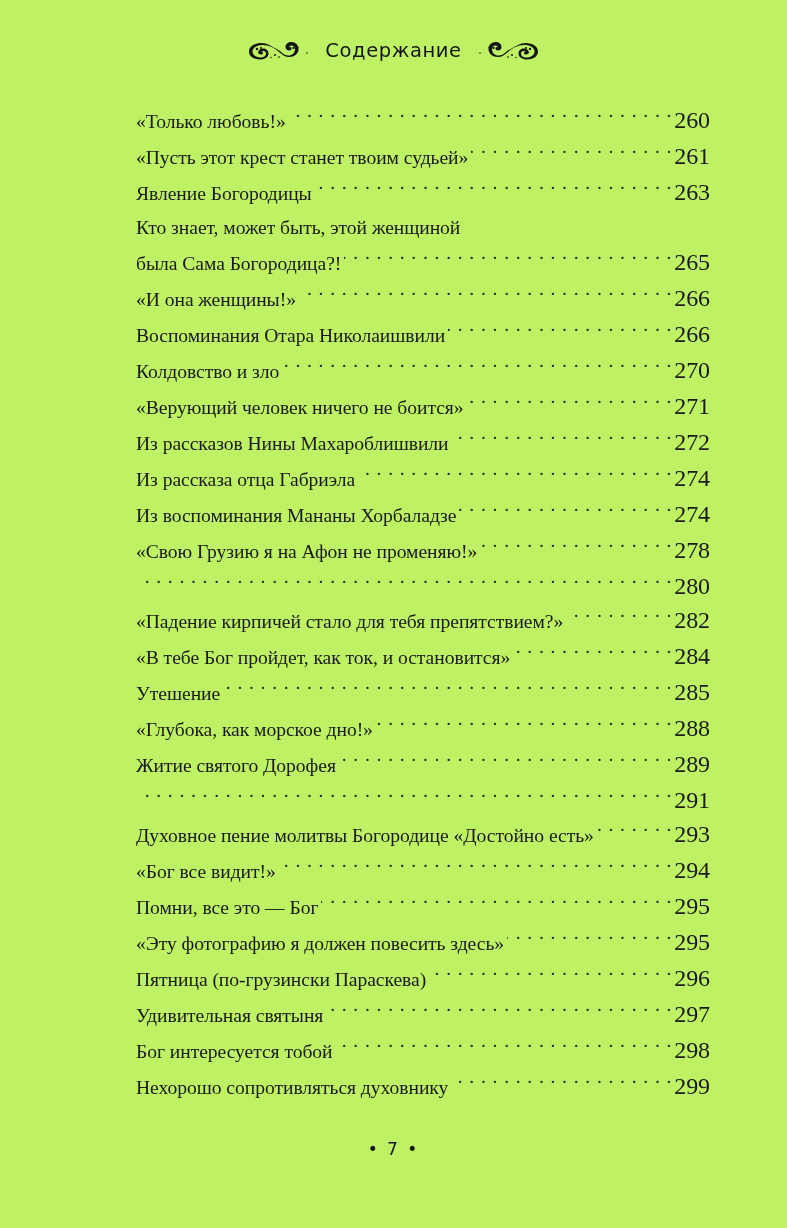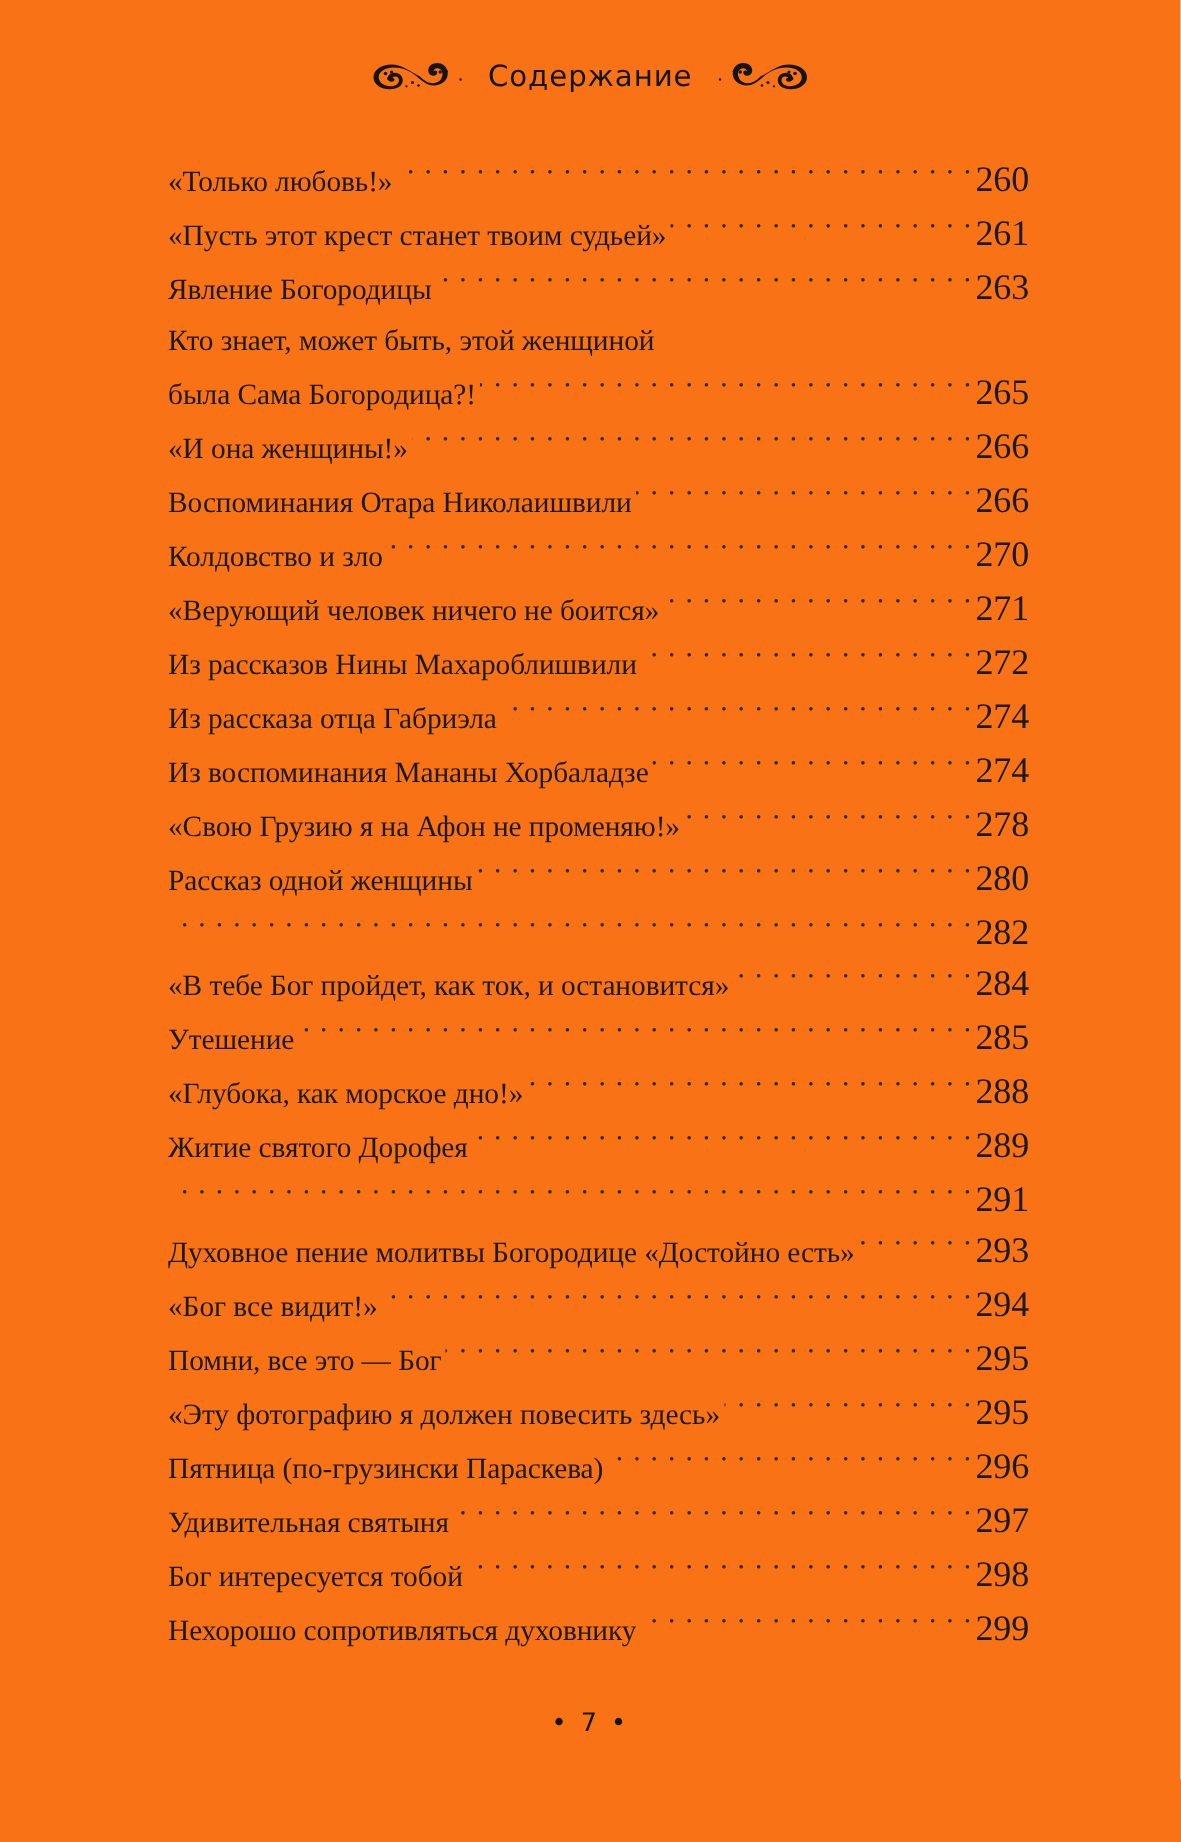--- a/index.html
+++ b/index.html
@@ -13,21 +13,21 @@
     height: 1228px;
     position: relative;
     overflow: hidden;
     font-family: "Liberation Serif", "DejaVu Serif", serif;
     color: #1a1a1a;
   }
 
   .page {
     position: absolute;
     inset: 0;
-    background: #f97316;
+    background: #bef264;
   }
 
   
   .header {
     position: absolute;
     top: 34px;
     left: 0;
     right: 0;
     height: 34px;
     display: flex;
@@ -64,20 +64,21 @@
     position: relative;
   }
 
   .toc-row {
     display: flex;
     align-items: baseline;
     width: 100%;
     font-size: 19.6px;
     line-height: 34px;
     white-space: nowrap;
+    margin-left: 24px;
   }
 
   .toc-label {
     flex: 0 1 auto;
     overflow: hidden;
     text-overflow: clip;
     letter-spacing: -0.05px;
   }
 
   .toc-leader {
@@ -250,27 +251,27 @@
       </div>
       <div class="toc-entry">
         <div class="toc-row">
           <span class="toc-label">«Свою Грузию я на Афон не променяю!»</span>
           <span class="toc-leader"></span>
           <span class="toc-page">278</span>
         </div>
       </div>
       <div class="toc-entry">
         <div class="toc-row">
-          <span class="toc-label">Рассказ одной женщины</span>
           <span class="toc-leader"></span>
           <span class="toc-page">280</span>
         </div>
       </div>
       <div class="toc-entry">
         <div class="toc-row">
+          <span class="toc-label">«Падение кирпичей стало для тебя препятствием?»</span>
           <span class="toc-leader"></span>
           <span class="toc-page">282</span>
         </div>
       </div>
       <div class="toc-entry">
         <div class="toc-row">
           <span class="toc-label">«В тебе Бог пройдет, как ток, и остановится»</span>
           <span class="toc-leader"></span>
           <span class="toc-page">284</span>
         </div>

